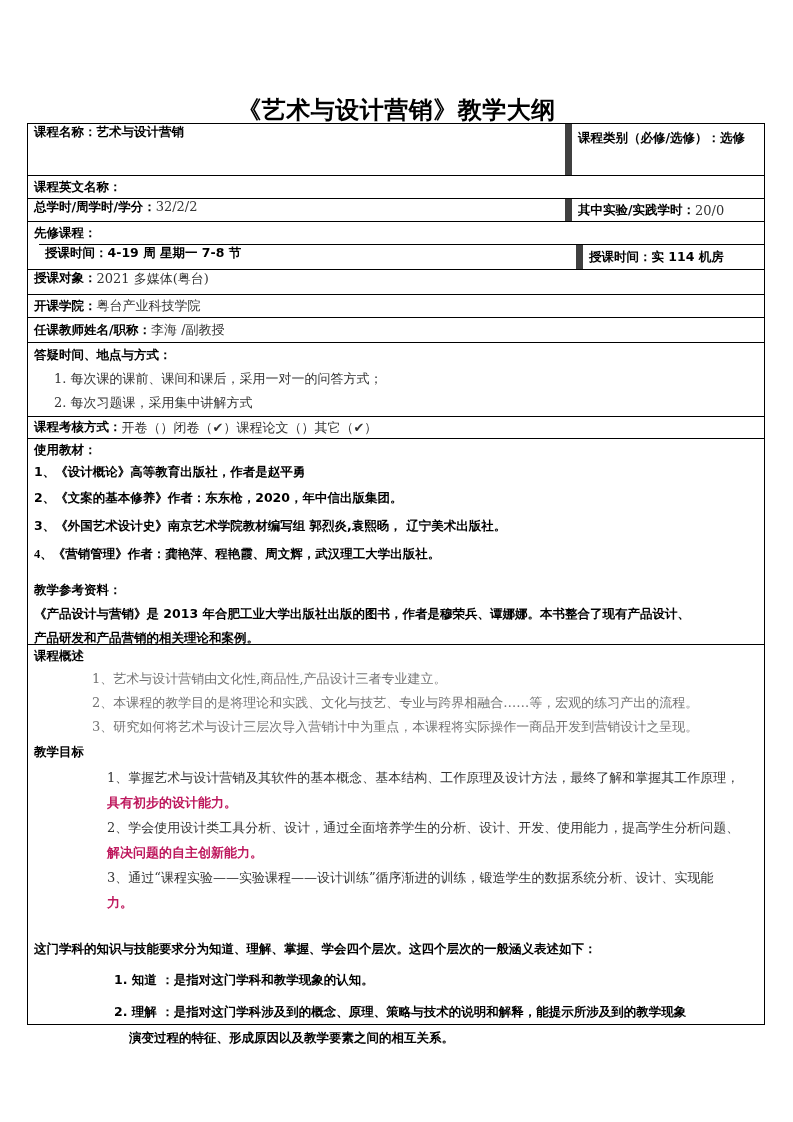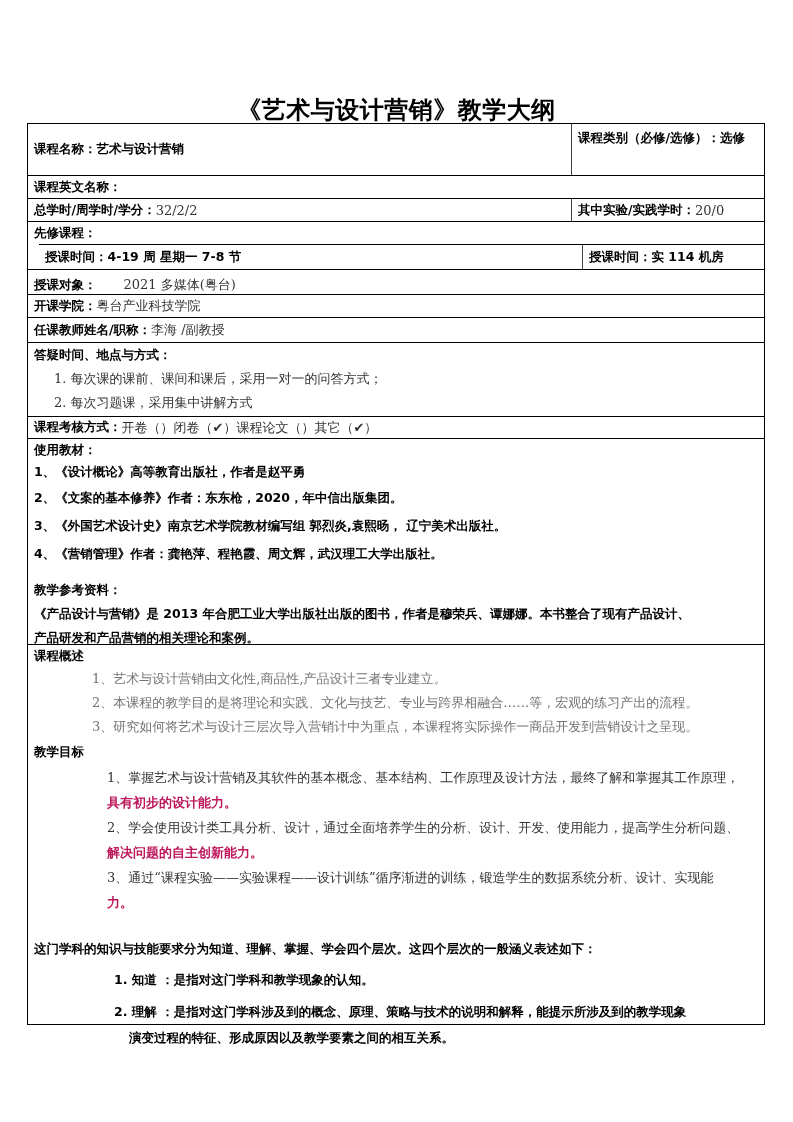--- a/index.html
+++ b/index.html
@@ -17,21 +17,21 @@
     .doc-table {
       position: absolute; left: 27px; top: 123px; width: 738px;
       border: 1.3px solid #000; box-sizing: border-box;
     }
     .row {
       border-top: 1px solid #000; box-sizing: border-box;
       display: flex; position: relative;
     }
     .row:first-child { border-top: none; }
     .cell { box-sizing: border-box; padding: 0 6px; font-size: 13px; }
-    .cell.left { width: 544px; border-right: 1px solid #404040; display: flex; align-items: center; }
+    .cell.left { width: 544px; border-right: 7px solid #404040; display: flex; align-items: flex-start; }
     .cell.right { flex: 1; display: flex; align-items: center; }
     .cell.full { width: 100%; }
     .lbl { font-weight: bold; font-family: "DejaVu Sans", "Liberation Sans", sans-serif; font-size: 12.5px; }
     .val { font-weight: normal; color: #333; }
     .valb { font-weight: bold; font-family: "DejaVu Sans", "Liberation Sans", sans-serif; font-size: 12.5px; }
     .line { font-size: 13px; line-height: 24px; }
     .bold { font-weight: bold; font-family: "DejaVu Sans", "Liberation Sans", sans-serif; font-size: 12.5px; }
     .ind1 { padding-left: 20px; color: #333; }
     .ind2 { padding-left: 58px; color: #737373; }
     .ind3 { padding-left: 73px; color: #333; }
@@ -86,21 +86,21 @@
       <span class="lbl">授课时间：</span>
         <span class="valb">4-19 周 星期一 7-8 节</span>
     </div>
     <div class="cell right">
       <span class="lbl">授课时间：</span>
         <span class="valb">实 114 机房</span>
     </div>
   </div>
 
   <div class="row" style="height:25px;">
-    <div class="cell full" style="display:flex;align-items:flex-end;gap:27px;">
+    <div class="cell full" style="display:flex;align-items:flex-start;">
       <span class="lbl">授课对象：</span>
         <span class="val">2021 多媒体(粤台)</span>
     </div>
   </div>
 
   <div class="row" style="height:23px;">
     <div class="cell full" style="display:flex;align-items:center;">
       <span class="lbl">开课学院：</span>
         <span class="val">粤台产业科技学院</span>
     </div>
@@ -127,21 +127,21 @@
         <span class="val">开卷（）闭卷（✔）课程论文（）其它（✔）</span>
     </div>
   </div>
 
   <div class="row" style="height:206px;">
     <div class="cell full" style="padding-top:0px;">
       <div class="line bold" style="line-height:22px;">使用教材：</div>
       <div class="line bold" style="line-height:22px;">1、《设计概论》高等教育出版社，作者是赵平勇</div>
       <div class="line bold" style="line-height:30px;">2、《文案的基本修养》作者：东东枪，2020，年中信出版集团。</div>
       <div class="line bold" style="line-height:26px;">3、《外国艺术设计史》南京艺术学院教材编写组 郭烈炎,袁熙旸， 辽宁美术出版社。</div>
-      <div class="line bold" style="line-height:30px;">4、《营销管理》作者：龚艳萍、程艳霞、周文辉，武汉理工大学出版社。</div>
+      <div class="line bold" style="line-height:30px;font-family:Liberation Serif, serif;">4、《营销管理》作者：龚艳萍、程艳霞、周文辉，武汉理工大学出版社。</div>
       <div style="height:8px;"></div>
       <div class="line bold" style="line-height:26px;">教学参考资料：</div>
       <div class="line bold" style="line-height:22px;">《产品设计与营销》是 2013 年合肥工业大学出版社出版的图书，作者是穆荣兵、谭娜娜。本书整合了现有产品设计、</div>
       <div class="line bold" style="line-height:26px;">产品研发和产品营销的相关理论和案例。</div>
     </div>
   </div>
 
   <div class="row" style="height:380px;">
     <div class="cell full" style="padding-top:0px;">
       <div class="line bold" style="line-height:22px;">课程概述</div>

